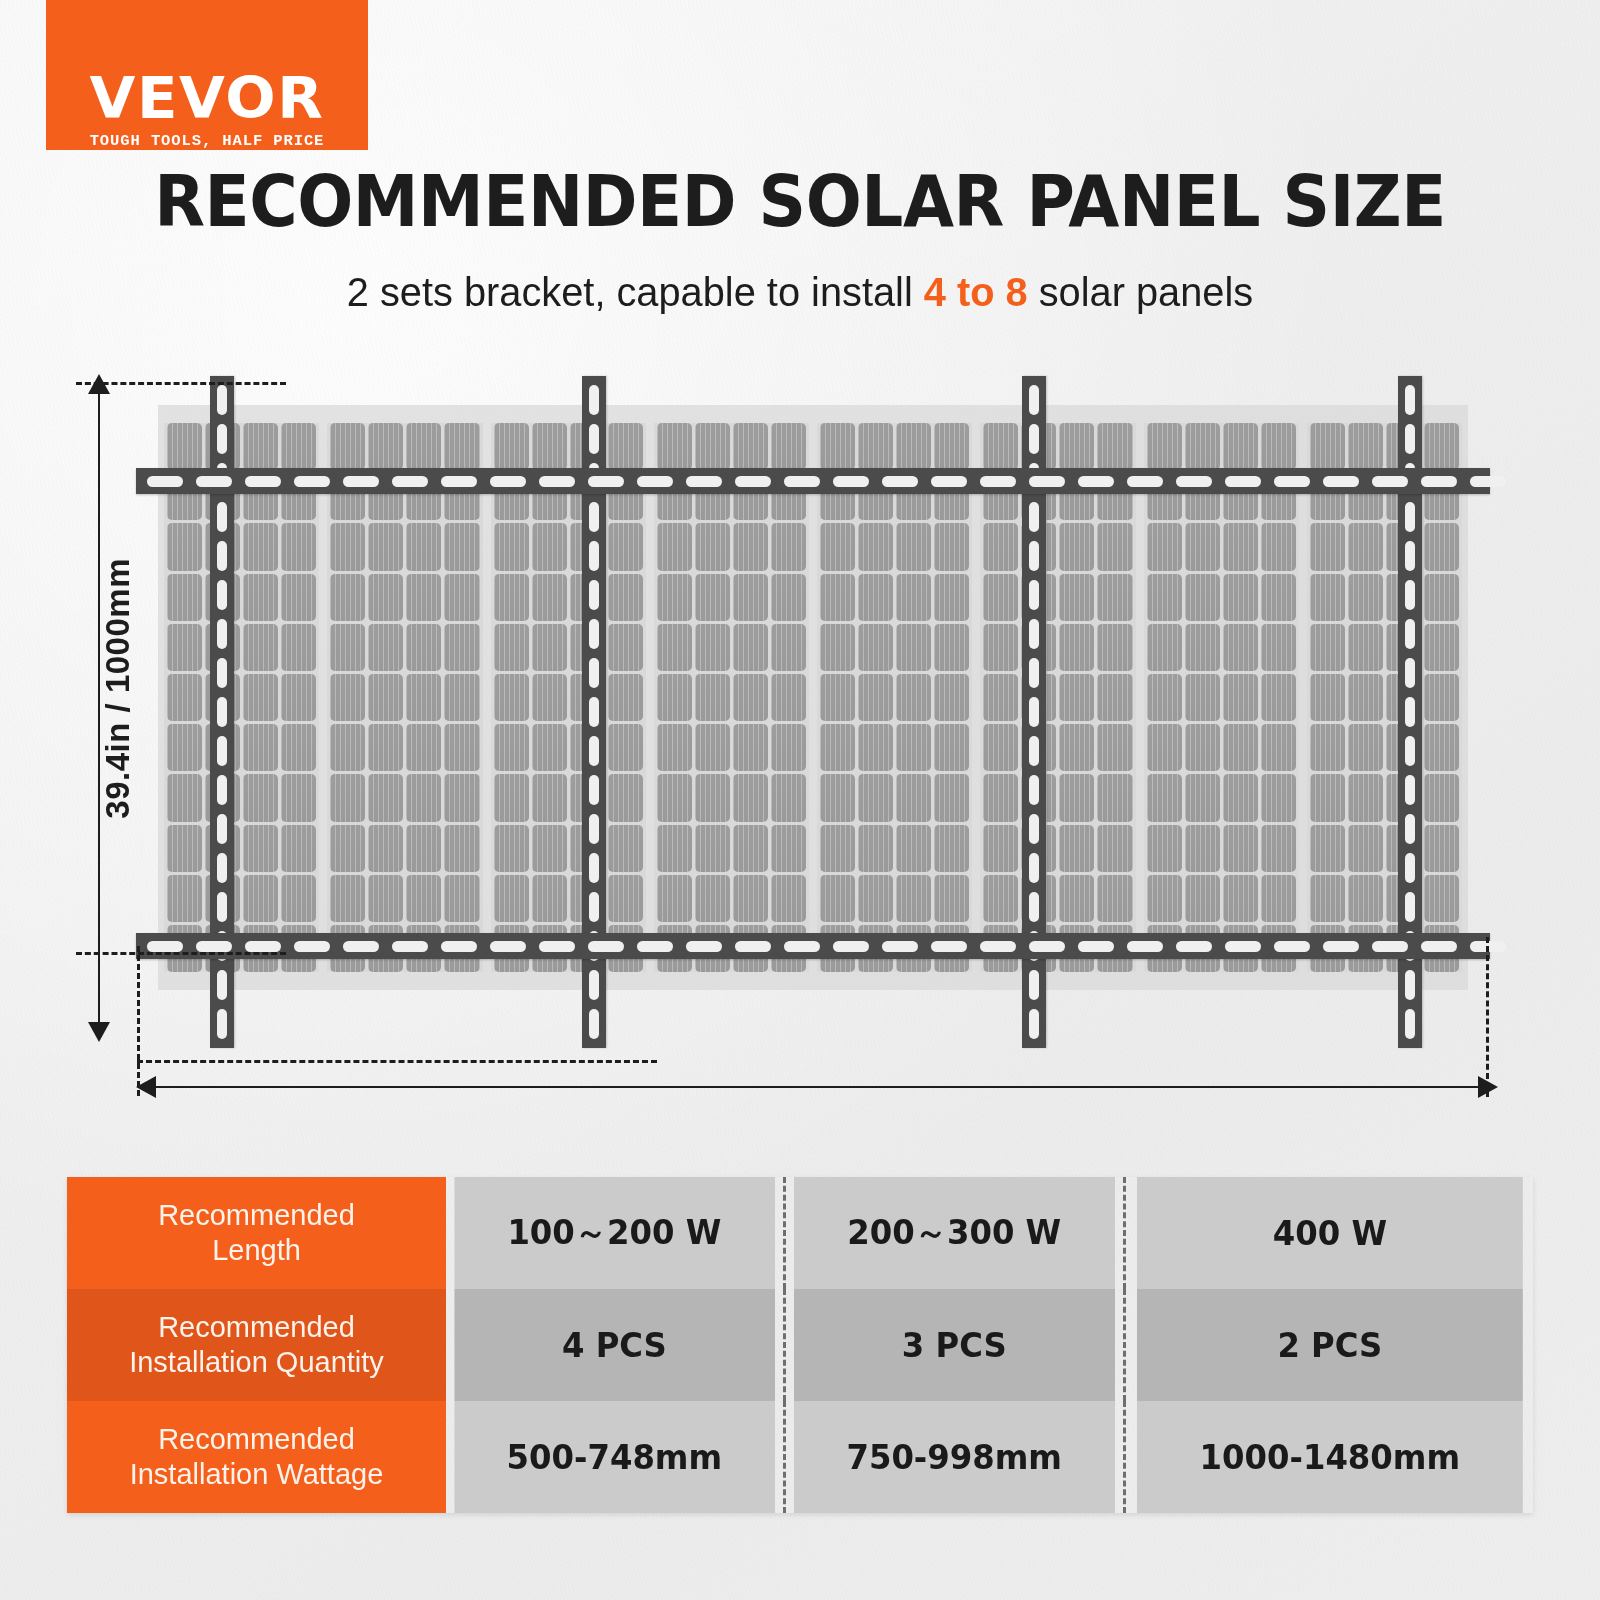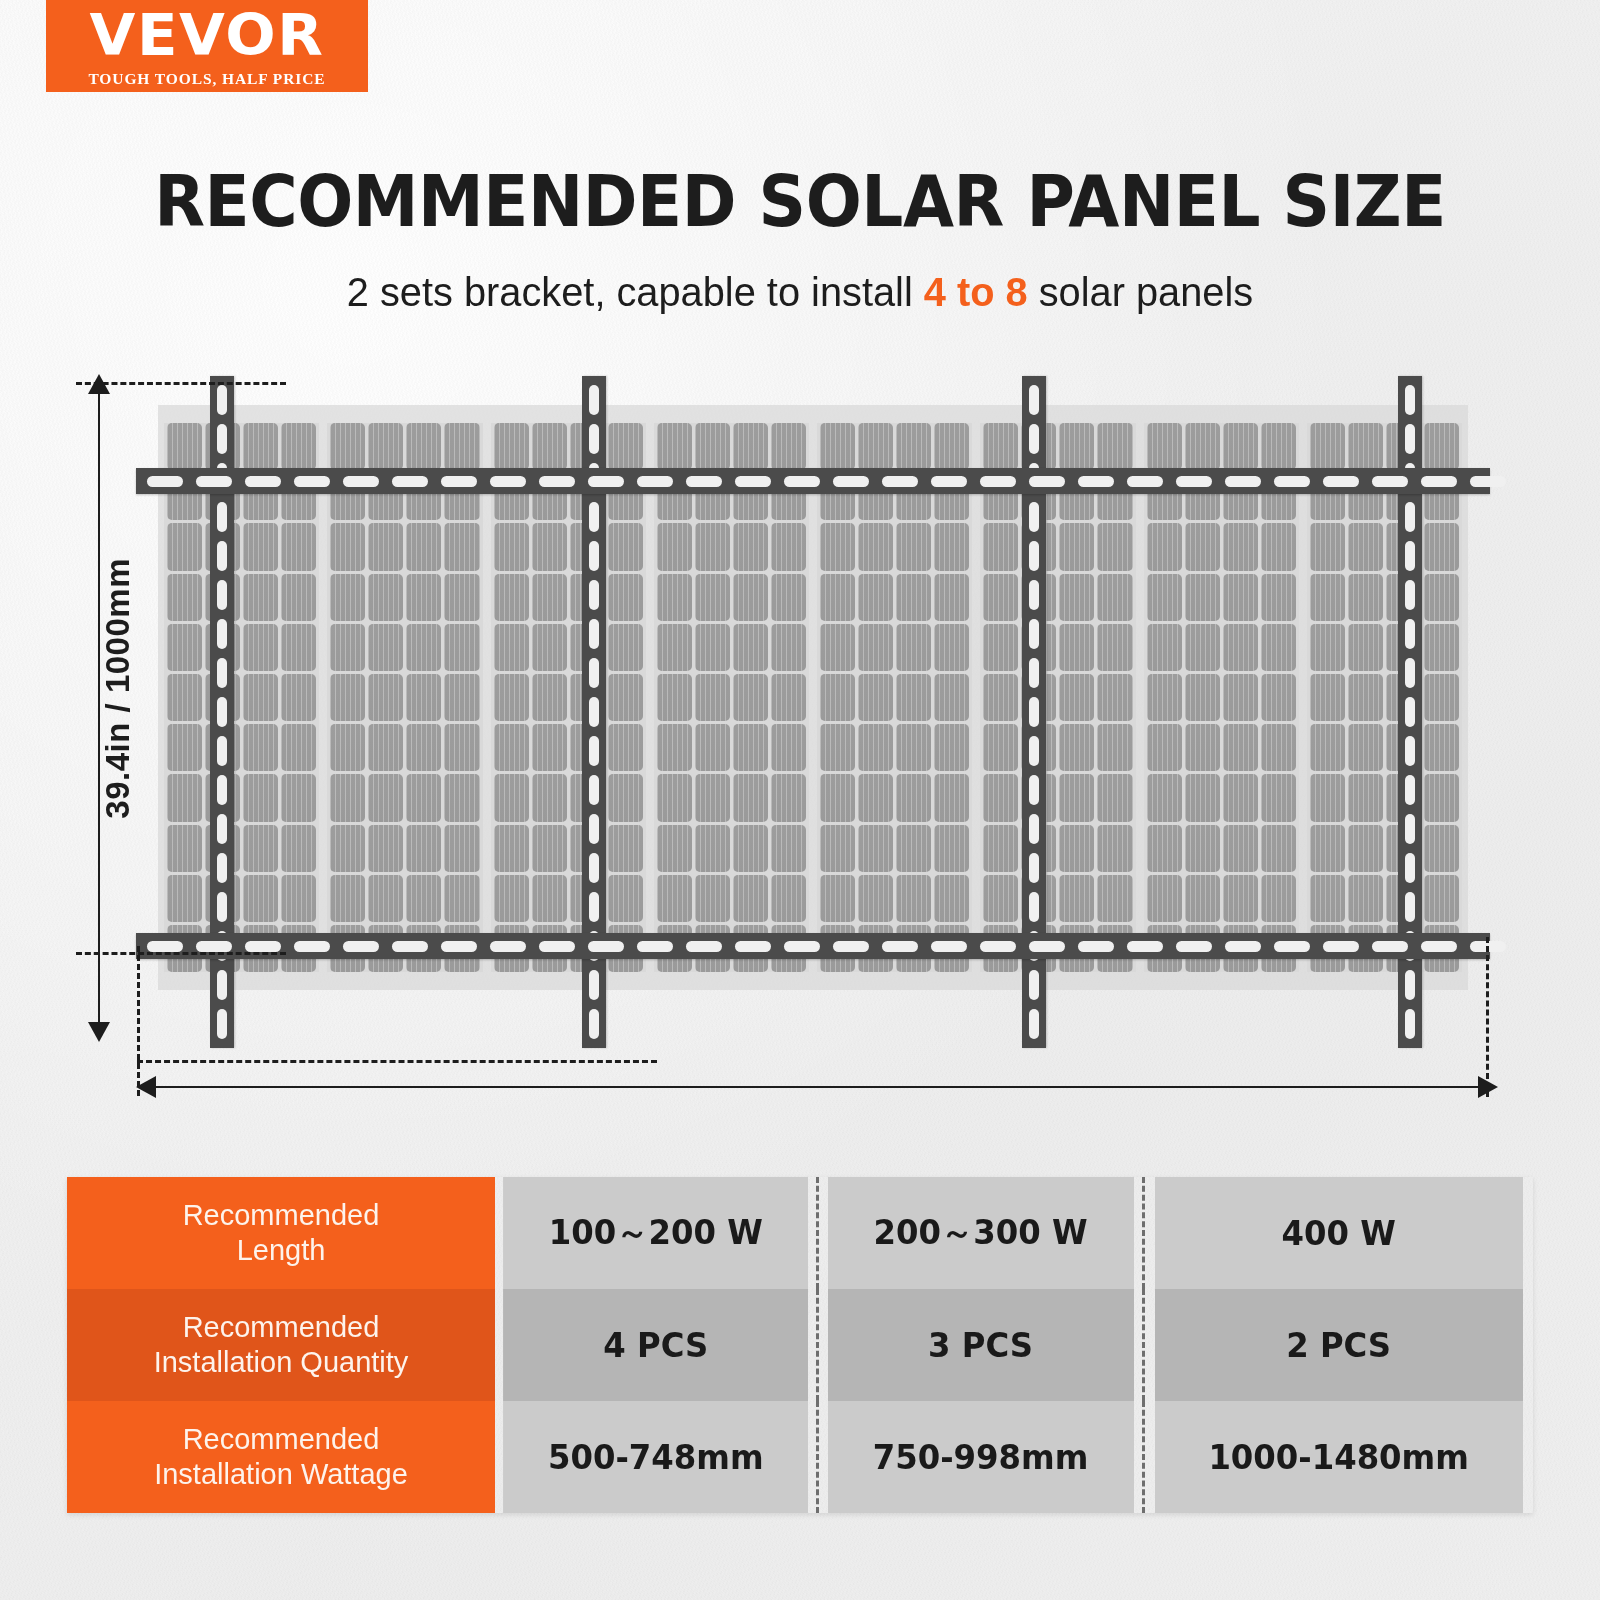--- a/index.html
+++ b/index.html
@@ -24,40 +24,40 @@
     background-image:
       repeating-linear-gradient(37deg, rgba(0,0,0,.016) 0 1px, rgba(255,255,255,.02) 1px 2px),
       repeating-linear-gradient(113deg, rgba(0,0,0,.014) 0 1px, rgba(255,255,255,.018) 1px 3px),
       repeating-linear-gradient(79deg, rgba(0,0,0,.010) 0 2px, rgba(255,255,255,.012) 2px 4px);
   }
 
   
   .logo {
     position: absolute;
     left: 46px; top: 0;
-    width: 322px; height: 92px;
+    width: 322px; height: 150px;
     background: #f4601c;
     display: flex;
     flex-direction: column;
     align-items: center;
-    justify-content: center;
+    justify-content: flex-end;
     padding-top: 4px;
   }
   .logo-word {
     color: #fff;
     font-family: "DejaVu Sans", sans-serif;
     font-weight: 700;
     font-size: 57px;
     letter-spacing: 1.5px;
     line-height: .95;
     transform: scaleX(1.04);
   }
   .logo-tag {
     color: #fff;
-    font-family: Liberation Serif, serif;
+    font-family: Liberation Mono, monospace;
     font-weight: 700;
     font-size: 15.5px;
     letter-spacing: .9px;
     margin-top: 7px;
   }
 
   
   .title {
     position: absolute;
     left: 0; top: 166px;
@@ -249,21 +249,21 @@
   .table {
     position: absolute;
     left: 67px; top: 1177px;
     width: 1466px;
     border-collapse: collapse;
     box-shadow: 0 2px 5px rgba(0,0,0,.10);
   }
   .table td { padding: 0; }
 
   .lbl {
-    width: 428px;
+    width: 379px;
     background: #f4601c;
     color: #fdf3ec;
     font-family: "Liberation Sans", sans-serif;
     font-size: 29px;
     line-height: 1.22;
     text-align: center;
     padding: 14px 10px;
     vertical-align: middle;
   }
   .lbl.alt { background: #e0551a; }

